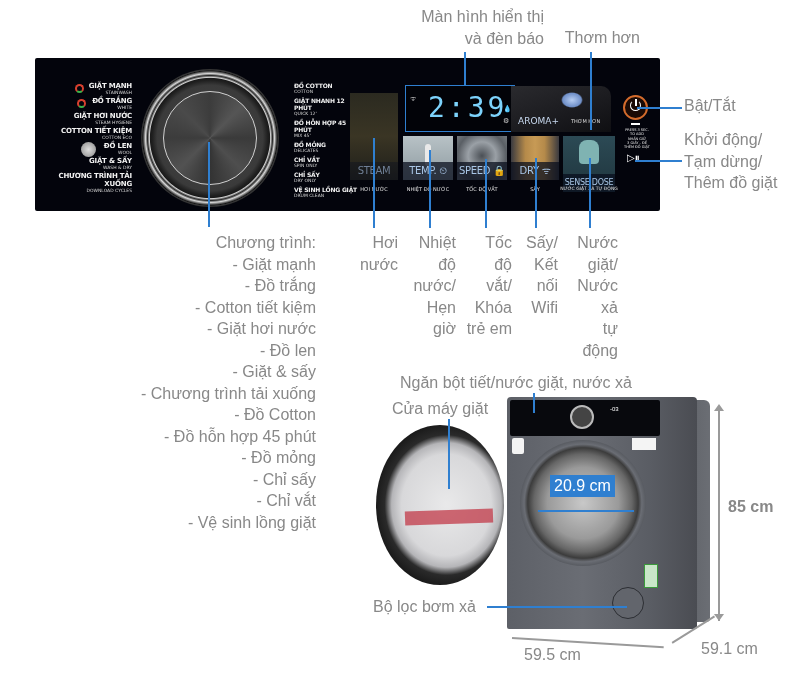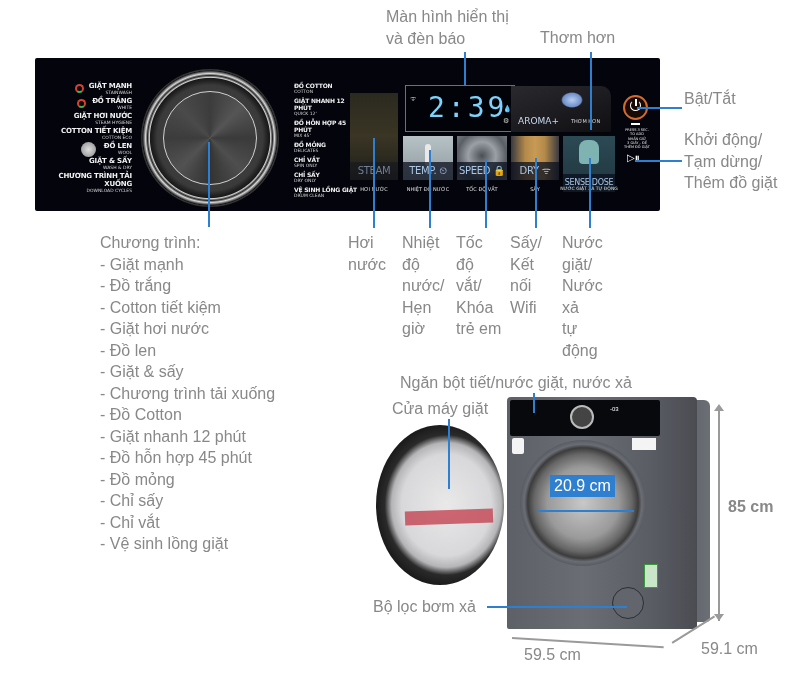--- a/index.html
+++ b/index.html
@@ -1,18 +1,18 @@
 <!DOCTYPE html>
 <html><head>
 <meta charset="utf-8">
 <style>
   * { box-sizing: border-box; margin: 0; padding: 0; }
   body { width: 800px; height: 673px; background: #ffffff; position: relative; overflow: hidden; font-family: "Liberation Sans", sans-serif; color: #8a8a8a; }
   .abs { position: absolute; }
-  .label { color: #888888; font-size: 16px; line-height: 21.5px; text-align: left; white-space: nowrap; }
+  .label { color: #888888; font-size: 16px; line-height: 21.5px; text-align: right; white-space: nowrap; }
   .label.left { text-align: left; }
   .vline { position: absolute; width: 1.5px; background: #2f7fd0; }
   .hline { position: absolute; height: 1.5px; background: #2f7fd0; }
 
   
   .panel { left: 35px; top: 58px; width: 625px; height: 153px; background: #03040c; border-radius: 2px; }
   .prog-left { left: 40px; top: 82px; width: 92px; font-family: "DejaVu Sans", sans-serif; color: #f2f2f2; text-align: right; }
   .prog-left .p { margin-bottom: 2px; }
   .prog-left .vn { font-size: 7px; font-weight: bold; line-height: 8px; letter-spacing: -0.2px; }
   .prog-left .en { font-size: 4.5px; line-height: 5px; color: #d8d8d8; }
@@ -191,38 +191,37 @@
 <div class="vline" style="left:429px;top:150px;height:78px;"></div>
 <div class="vline" style="left:485px;top:159px;height:69px;"></div>
 <div class="vline" style="left:535px;top:158px;height:70px;"></div>
 <div class="vline" style="left:589px;top:158px;height:70px;"></div>
 
 <div class="abs label" style="left:386px;top:6px;width:158px;">
   <div>Màn hình hiển thị</div>
   <div>và đèn báo</div>
 </div>
 <div class="abs label" style="left:540px;top:27px;width:100px;">Thơm hơn</div>
-<div class="abs label left" style="left:684px;top:88px;">Bật/Tắt</div>
+<div class="abs label left" style="left:684px;top:95px;">Bật/Tắt</div>
 <div class="abs label left" style="left:684px;top:129px;">
   <div>Khởi động/</div>
   <div>Tạm dừng/</div>
   <div>Thêm đồ giặt</div>
 </div>
 
 <div class="abs label" style="left:100px;top:232px;width:216px;">
   <div>Chương trình:</div>
   <div>- Giặt mạnh</div>
   <div>- Đồ trắng</div>
   <div>- Cotton tiết kiệm</div>
   <div>- Giặt hơi nước</div>
   <div>- Đồ len</div>
   <div>- Giặt &amp; sấy</div>
   <div>- Chương trình tải xuống</div>
   <div>- Đồ Cotton</div>
-  <div>- Giặt nhanh 12 phút</div>
   <div>- Đồ hỗn hợp 45 phút</div>
   <div>- Đồ mỏng</div>
   <div>- Chỉ sấy</div>
   <div>- Chỉ vắt</div>
   <div>- Vệ sinh lồng giặt</div>
 </div>
 
 <div class="abs label" style="left:348px;top:232px;width:50px;">
   <div>Hơi</div>
   <div>nước</div>

